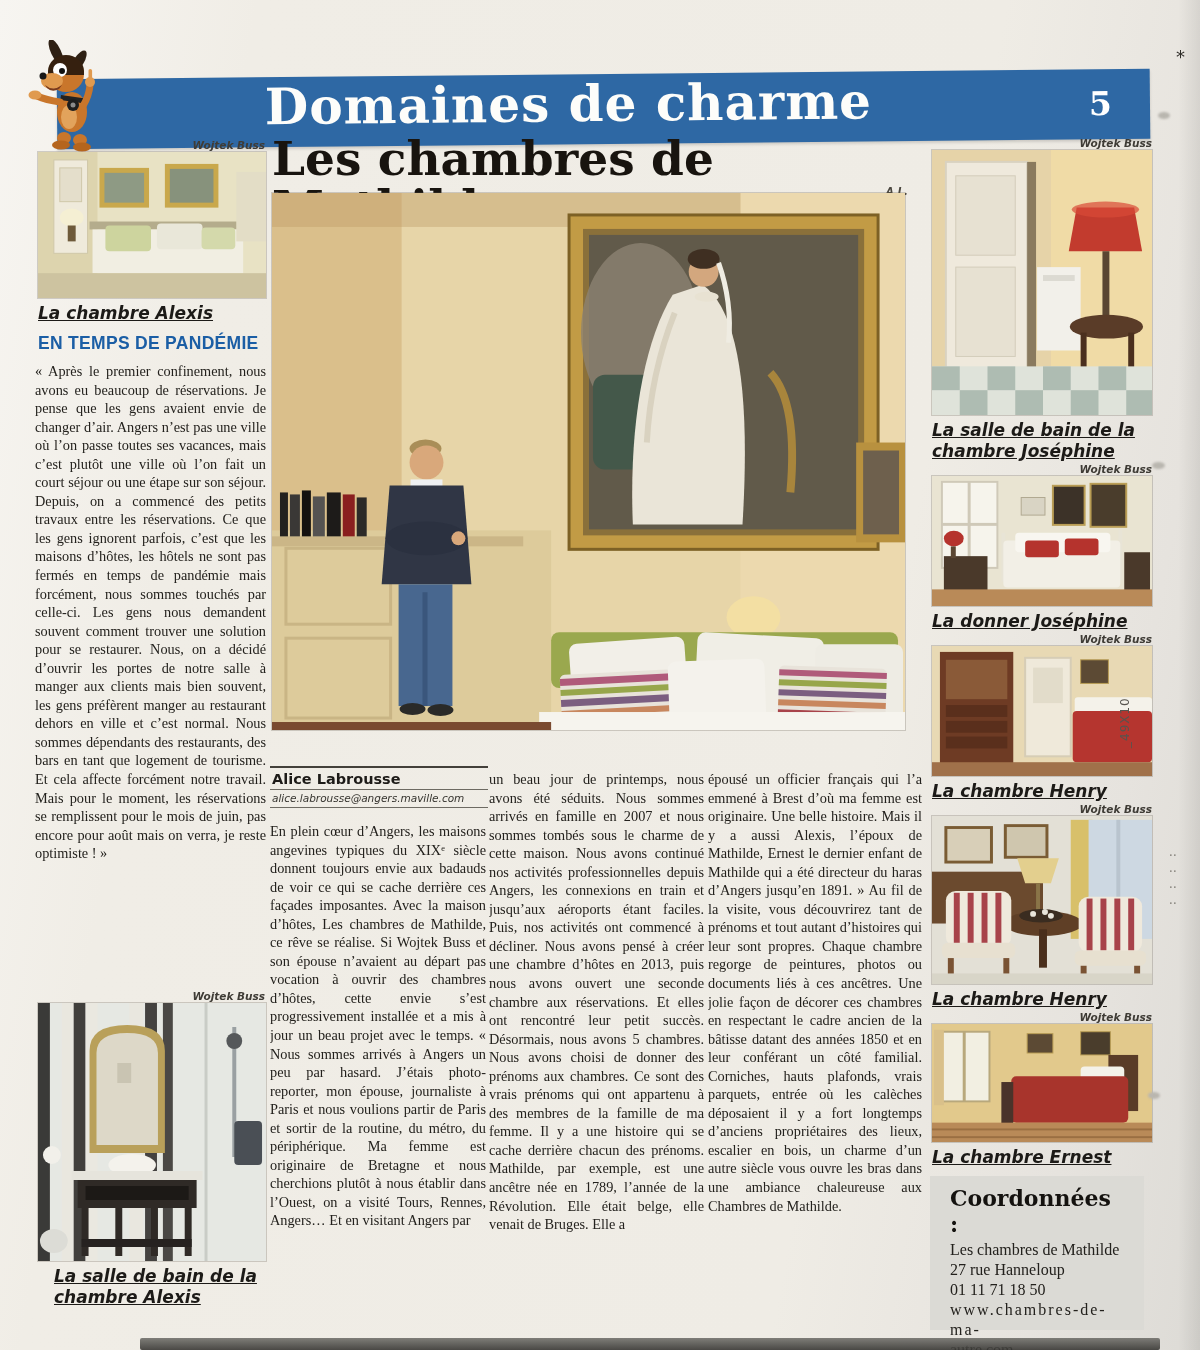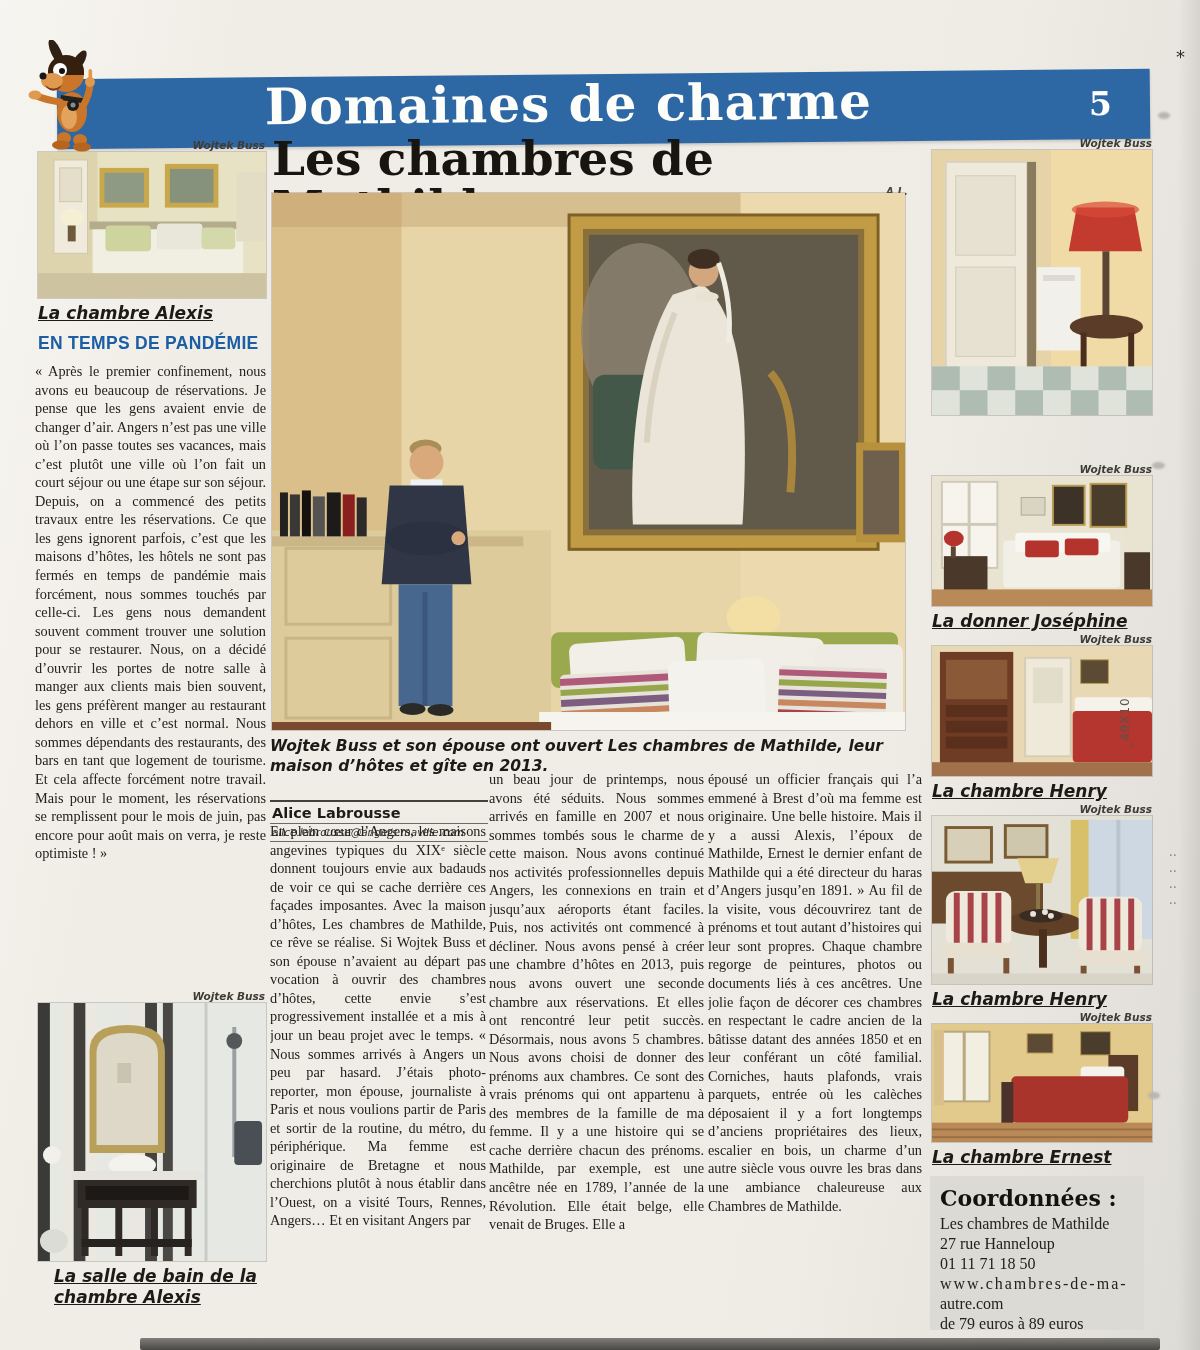--- a/index.html
+++ b/index.html
@@ -23,21 +23,21 @@
   .kicker{font:bold 17.5px "Liberation Sans",sans-serif;color:#1b5ea5;letter-spacing:.3px;}
   .body-text{font:14.3px/18.55px "Liberation Serif",serif;color:#23211d;text-align:justify;
              hyphens:auto;-webkit-hyphens:auto;overflow:hidden;}
   .main-caption{font:italic 600 15.5px/1.28 "DejaVu Sans",sans-serif;color:#1c1a17;}
   .byline{border-top:2px solid #43403a;width:218px;}
   .byline .name{font:bold 14.5px "DejaVu Sans",sans-serif;color:#1d1b18;padding:3px 0 2px 2px;border-bottom:1px solid #6d6a62;}
   .byline .email{font:italic 10.5px "DejaVu Sans",sans-serif;color:#35332e;padding:2px 0 3px 2px;border-bottom:1px solid #6d6a62;}
   .photo{background:#d8d4c8;box-shadow:0 0 0 1px rgba(90,85,70,.25);}
   .photo svg{display:block;width:100%;height:100%;}
   
-  .contact{background:#dbdad5;padding:9px 10px;box-sizing:border-box;}
+  .contact{background:#dbdad5;padding:9px 20px;box-sizing:border-box;}
   .contact-title{font:bold 22px "DejaVu Serif",serif;color:#14120f;margin-bottom:3px;}
   .contact-line{font:16px/20px "Liberation Serif",serif;color:#23211d;}
   .contact-line.www{letter-spacing:2px;}
   
   .mark-star{left:1176px;top:46px;font:18px "DejaVu Sans",sans-serif;color:#2e2c28;}
   .mark-code{left:1118px;top:748px;font:12px "DejaVu Sans",sans-serif;color:#57544e;letter-spacing:1px;
              transform:rotate(-90deg);transform-origin:left top;}
   .mark-dots{left:1168px;top:852px;font:10px "DejaVu Sans Mono",monospace;color:#7a776f;
              writing-mode:vertical-rl;letter-spacing:2px;}
   .speck{position:absolute;background:#b9b6af;border-radius:50%;filter:blur(1px);}
@@ -206,23 +206,22 @@
         <rect x="508" y="479" width="108" height="6" fill="#b05a7a"></rect>
         <rect x="508" y="489" width="108" height="6" fill="#97a64b"></rect>
         <rect x="508" y="499" width="108" height="6" fill="#7b5e80"></rect>
         <rect x="508" y="509" width="108" height="6" fill="#c8875e"></rect>
         <rect x="508" y="519" width="108" height="6" fill="#a8434a"></rect>
       </g>
       <rect x="268" y="520" width="367" height="18" fill="#f6f4ee"></rect>
       <rect x="0" y="530" width="280" height="8" fill="#7a4a30"></rect>
     </svg>
   </div>
-  <div class="abs main-caption" style="left:270px;top:737px;width:636px;">Wojtek Buss et son épouse ont ouvert Les chambres de Mathilde, leur maison d’hôtes et gîte en 2013.</div>
-
-  <div class="abs byline" style="left:270px;top:800px;">
+
+  <div class="abs byline" style="left:270px;top:766px;">
     <div class="name">Alice Labrousse</div>
     <div class="email">alice.labrousse@angers.maville.com</div>
   </div>
 
   <div class="abs body-text" style="left:270px;top:822px;width:216px;height:512px;">En plein cœur d’Angers, les maisons angevines typiques du XIXᵉ siècle donnent toujours envie aux badauds de voir ce qui se cache derrière ces façades imposantes. Avec la maison d’hôtes, Les chambres de Mathilde, ce rêve se réalise. Si Wojtek Buss et son épouse n’avaient au départ pas vocation à ouvrir des chambres d’hôtes, cette envie s’est progressivement installée et a mis à jour un beau projet avec le temps. « Nous sommes arrivés à Angers un peu par hasard. J’étais photo-reporter, mon épouse, journaliste à Paris et nous voulions partir de Paris et sortir de la routine, du métro, du périphérique. Ma femme est originaire de Bretagne et nous cherchions plutôt à nous établir dans l’Ouest, on a visité Tours, Rennes, Angers… Et en visitant Angers par</div>
   <div class="abs body-text" style="left:489px;top:770px;width:215px;height:564px;">un beau jour de printemps, nous avons été séduits. Nous sommes arrivés en famille en 2007 et nous sommes tombés sous le charme de cette maison. Nous avons continué nos activités professionnelles depuis Angers, les connexions en train et jusqu’aux aéroports étant faciles. Puis, nos activités ont commencé à décliner. Nous avons pensé à créer une chambre d’hôtes en 2013, puis nous avons ouvert une seconde chambre aux réservations. Et elles ont rencontré leur petit succès. Désormais, nous avons 5 chambres. Nous avons choisi de donner des prénoms aux chambres. Ce sont des vrais prénoms qui ont appartenu à des membres de la famille de ma femme. Il y a une histoire qui se cache derrière chacun des prénoms. Mathilde, par exemple, est une ancêtre née en 1789, l’année de la Révolution. Elle était belge, elle venait de Bruges. Elle a</div>
   <div class="abs body-text" style="left:708px;top:770px;width:214px;height:564px;">épousé un officier français qui l’a emmené à Brest d’où ma femme est originaire. Une belle histoire. Mais il y a aussi Alexis, l’époux de Mathilde, Ernest le dernier enfant de Mathilde qui a été directeur du haras d’Angers jusqu’en 1891. » Au fil de la visite, vous découvrirez tant de prénoms et tout autant d’histoires qui leur sont propres. Chaque chambre regorge de peintures, photos ou documents liés à ces ancêtres. Une jolie façon de décorer ces chambres en respectant le cadre ancien de la bâtisse datant des années 1850 et en leur conférant un côté familial. Corniches, hauts plafonds, vrais parquets, entrée où les calèches déposaient il y a fort longtemps d’anciens propriétaires des lieux, escalier en bois, un charme d’un autre siècle vous ouvre les bras dans une ambiance chaleureuse aux Chambres de Mathilde.</div>
 
   <div class="abs credit" style="left:932px;top:137px;width:220px;">Wojtek Buss</div>
   <div class="abs photo" style="left:932px;top:150px;width:220px;height:265px;">
@@ -245,20 +244,21 @@
       <rect x="0" y="218" width="28" height="24" fill="#aebcb2"></rect>
         <rect x="56" y="218" width="28" height="24" fill="#aebcb2"></rect>
       <rect x="112" y="218" width="28" height="24" fill="#aebcb2"></rect>
         <rect x="28" y="242" width="28" height="25" fill="#aebcb2"></rect>
       <rect x="84" y="242" width="28" height="25" fill="#aebcb2"></rect>
         <rect x="140" y="242" width="28" height="25" fill="#aebcb2"></rect>
       <rect x="168" y="218" width="28" height="24" fill="#aebcb2"></rect>
         <rect x="196" y="242" width="26" height="25" fill="#aebcb2"></rect>
     </svg>
   </div>
+  <div class="abs caption" style="left:932px;top:420px;width:220px;">La salle de bain de la chambre Joséphine</div>
   <div class="abs credit" style="left:932px;top:463px;width:220px;">Wojtek Buss</div>
   <div class="abs photo" style="left:932px;top:476px;width:220px;height:130px;">
     <svg viewBox="0 0 222 133" preserveAspectRatio="none">
       <rect width="222" height="133" fill="#e9e4d2"></rect>
       <rect x="10" y="6" width="56" height="88" fill="#f6f4ec" stroke="#cfc9b8" stroke-width="2"></rect>
       <rect x="36" y="6" width="3" height="88" fill="#cfc9b8"></rect>
         <rect x="10" y="48" width="56" height="3" fill="#cfc9b8"></rect>
       <rect x="90" y="22" width="24" height="18" fill="#d9d4c4" stroke="#b0a891"></rect>
       <rect x="122" y="10" width="32" height="40" fill="#3c3228" stroke="#b99d55" stroke-width="2"></rect>
       <rect x="160" y="8" width="36" height="44" fill="#4a3d2c" stroke="#b99d55" stroke-width="2"></rect>

